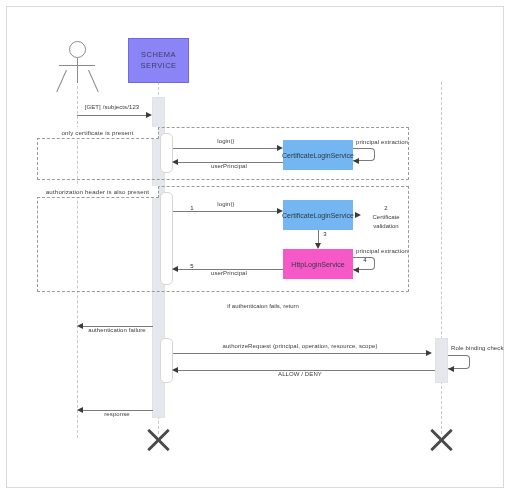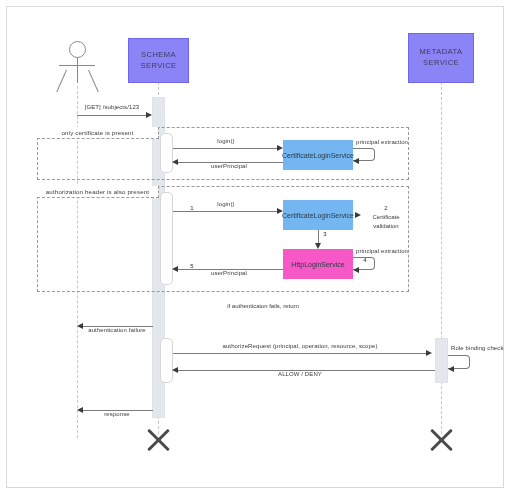--- a/index.html
+++ b/index.html
@@ -55,26 +55,20 @@
   <div class="actor-body" style="left:66px;top:70px;width:1px;height:24px;transform:rotate(24deg);transform-origin:top center;"></div>
   <div class="actor-body" style="left:88px;top:70px;width:1px;height:24px;transform:rotate(-24deg);transform-origin:top center;"></div>
 
   <div class="pbox" style="left:128px;top:38px;width:61px;height:45px;background:#8b84f7;">
     <div>
       <div>SCHEMA</div>
       <div>SERVICE</div>
     </div>
   </div>
 
-  <div class="pbox" style="left:408px;top:33px;width:66px;height:50px;background:#8b84f7;">
-    <div>
-      <div>METADATA</div>
-      <div>SERVICE</div>
-    </div>
-  </div>
 
   <div class="act" style="left:152px;top:97px;width:13px;height:321px;"></div>
 
   <div class="actw" style="left:160px;top:133px;width:13px;height:40px;"></div>
 
   <div class="actw" style="left:160px;top:192px;width:13px;height:93px;"></div>
 
   <div class="actw" style="left:160px;top:338px;width:13px;height:45px;"></div>
 
   <div class="act" style="left:435px;top:338px;width:13px;height:45px;"></div>

